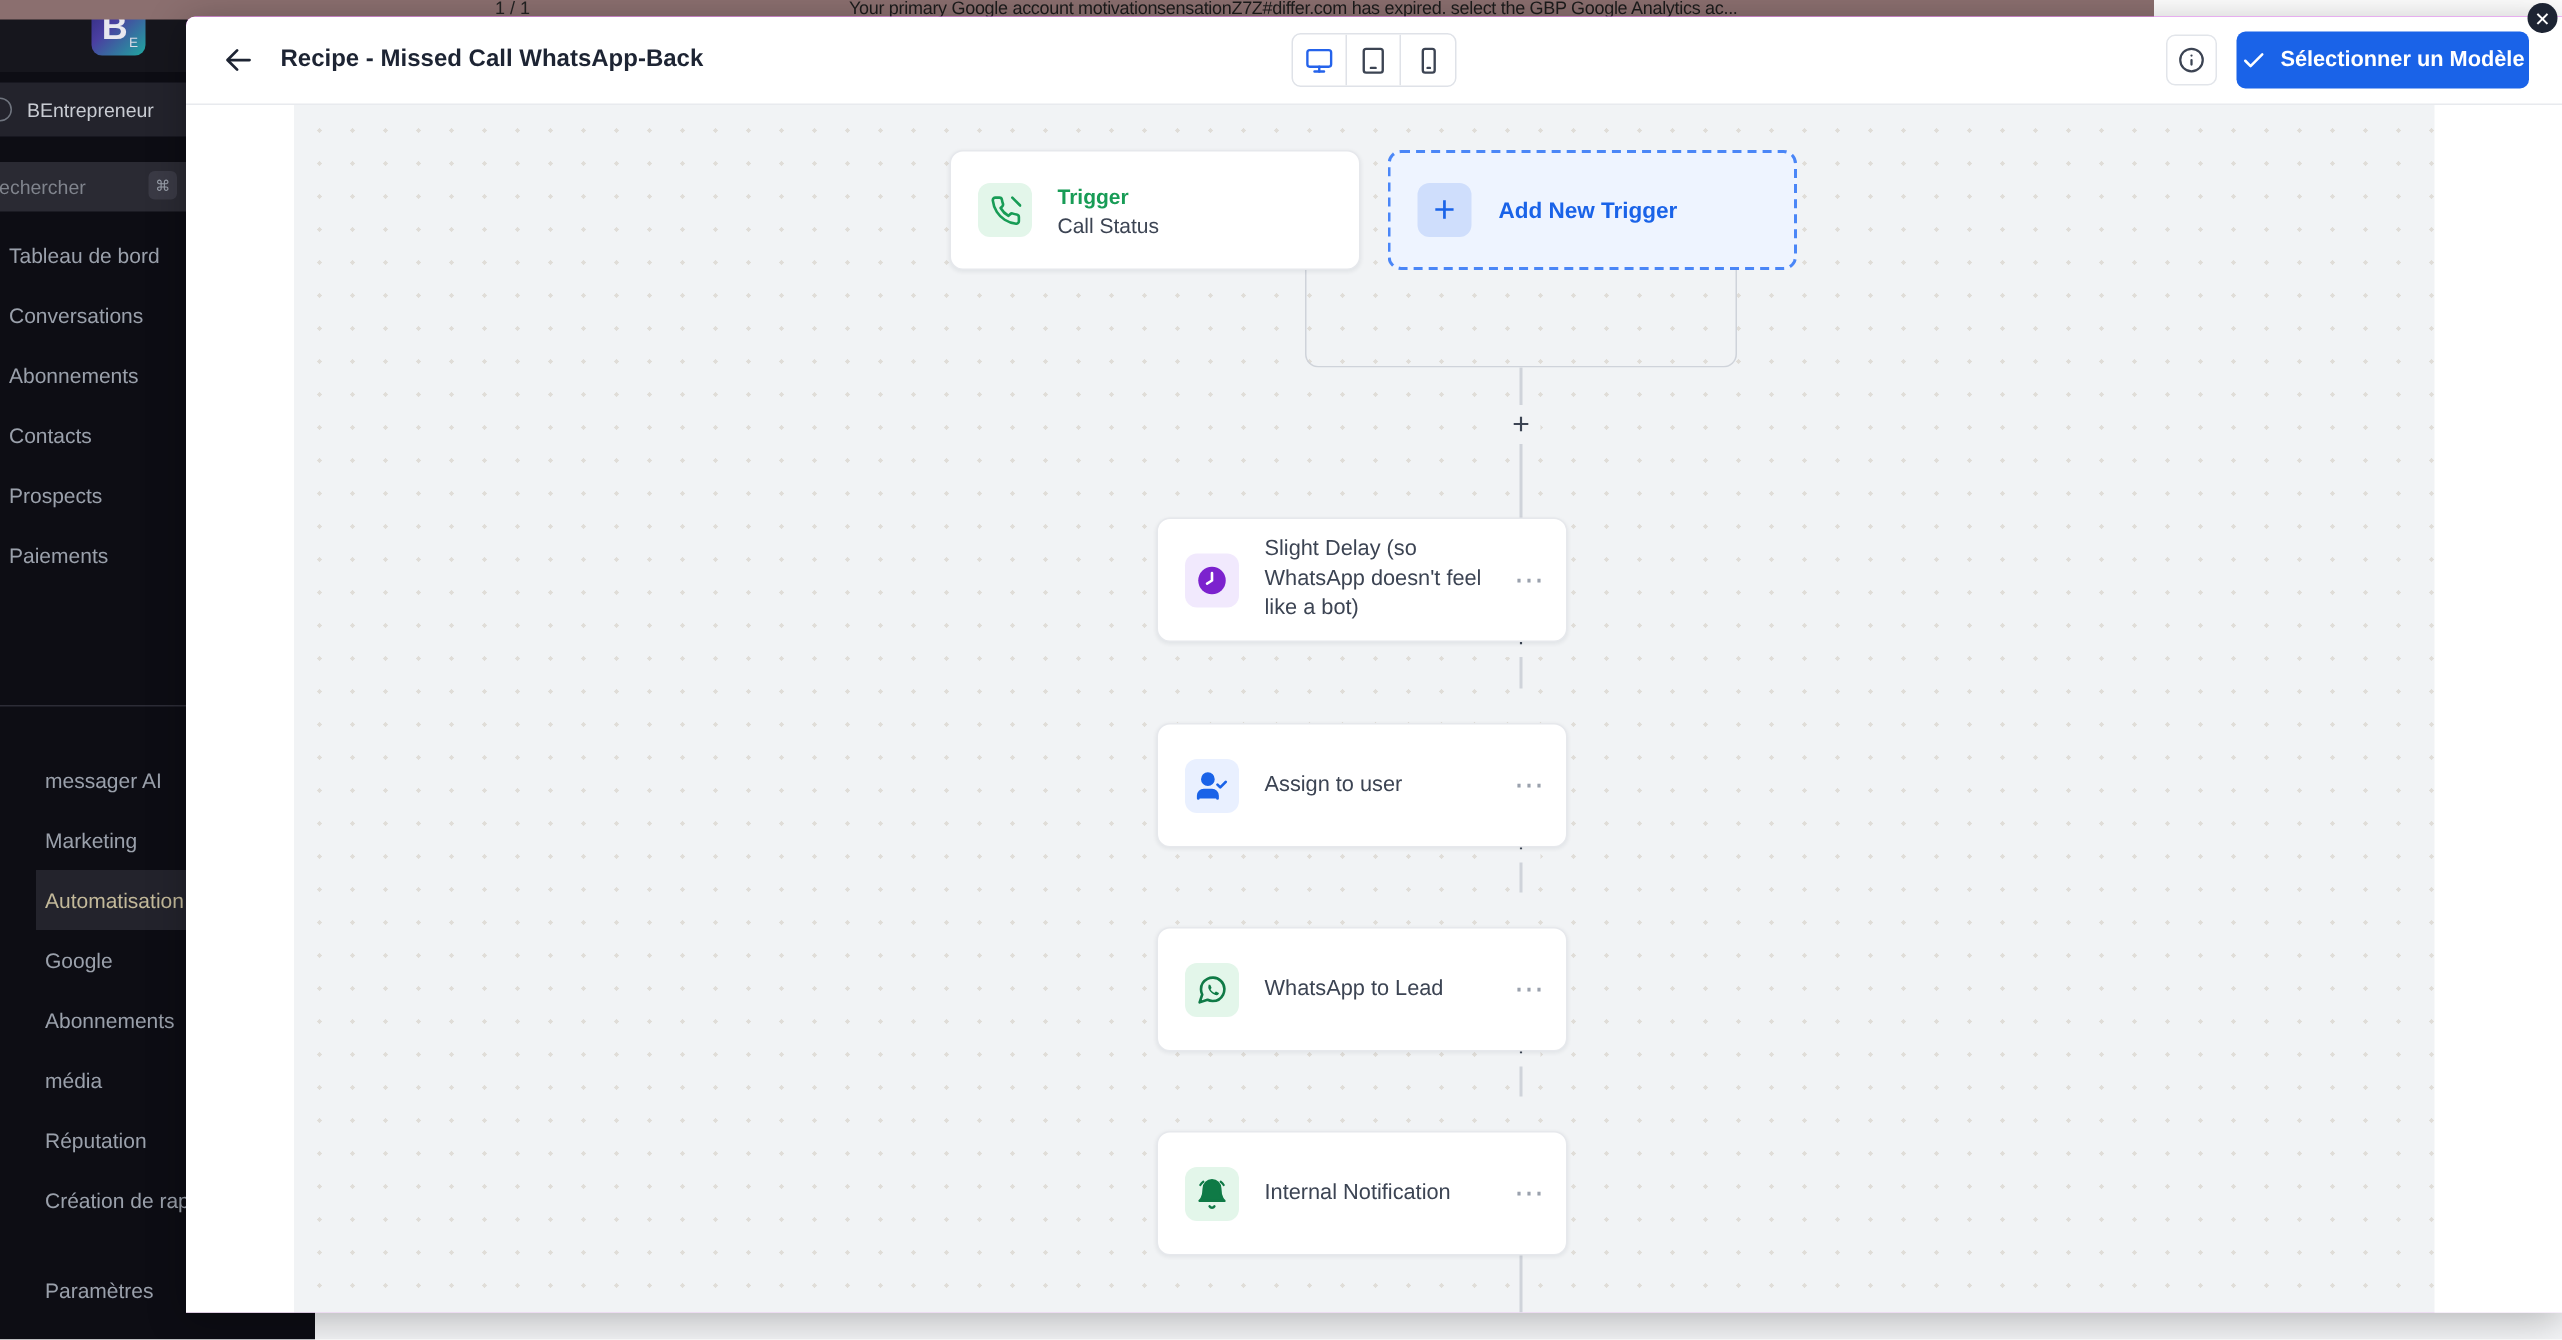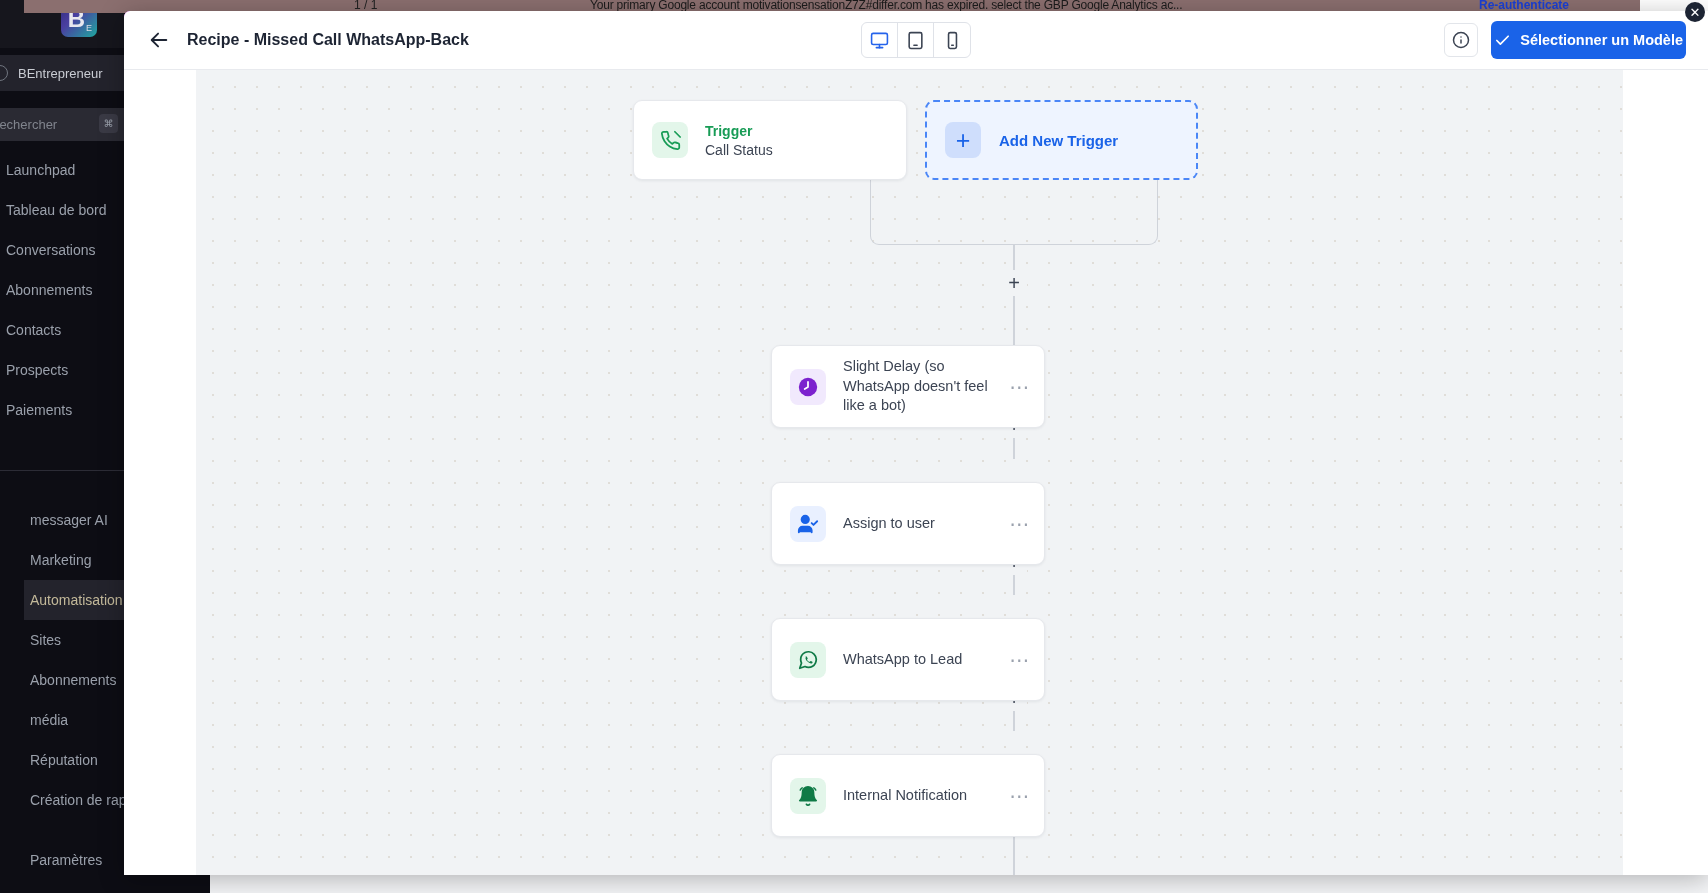--- a/index.html
+++ b/index.html
@@ -6,24 +6,23 @@
   html, body {
     width: 1708px; height: 893px;
     overflow: hidden;
     font-family: "Liberation Sans", sans-serif;
     background: #ffffff;
   }
   #root { position: relative; width: 1708px; height: 893px; }
 
   
   .bg-topbar {
-    position: absolute; left: 0; top: 0; width: 1616px; height: 13px;
+    position: absolute; left: 0; top: 0; width: 1436px; height: 13px;
     background: #8b6f6f;
     overflow: hidden;
-    margin-left: 24px;
   }
   .bg-topbar-text {
     position: absolute; left: 566px; top: -2px;
     font-size: 12px; color: #1b1b1b; white-space: nowrap;
     letter-spacing: -0.2px;
   }
   .bg-topbar-link {
     position: absolute; left: 1455px; top: -2px;
     font-size: 12px; color: #1a3fd6; font-weight: bold; white-space: nowrap;
   }
@@ -284,23 +283,20 @@
       <span class="sb-org-name">BEntrepreneur</span>
     </div>
 
     <div class="sb-search">
       <span class="sb-search-ph">Rechercher</span>
       <span class="sb-search-kbd">⌘</span>
     </div>
 
     <div class="sb-nav">
       <div class="sb-item">
-          <span>Launchpad</span>
-        </div>
-      <div class="sb-item">
           <span>Tableau de bord</span>
         </div>
       <div class="sb-item">
           <span>Conversations</span>
         </div>
       <div class="sb-item">
           <span>Abonnements</span>
         </div>
       <div class="sb-item">
           <span>Contacts</span>
@@ -319,21 +315,21 @@
       <div class="sb-item">
           <span>messager AI</span>
         </div>
       <div class="sb-item">
           <span>Marketing</span>
         </div>
       <div class="sb-item active">
           <span>Automatisation</span>
         </div>
       <div class="sb-item">
-          <span>Sites</span>
+          <span>Google</span>
         </div>
       <div class="sb-item">
           <span>Abonnements</span>
         </div>
       <div class="sb-item">
           <span>média</span>
         </div>
       <div class="sb-item">
           <span>Réputation</span>
         </div>

